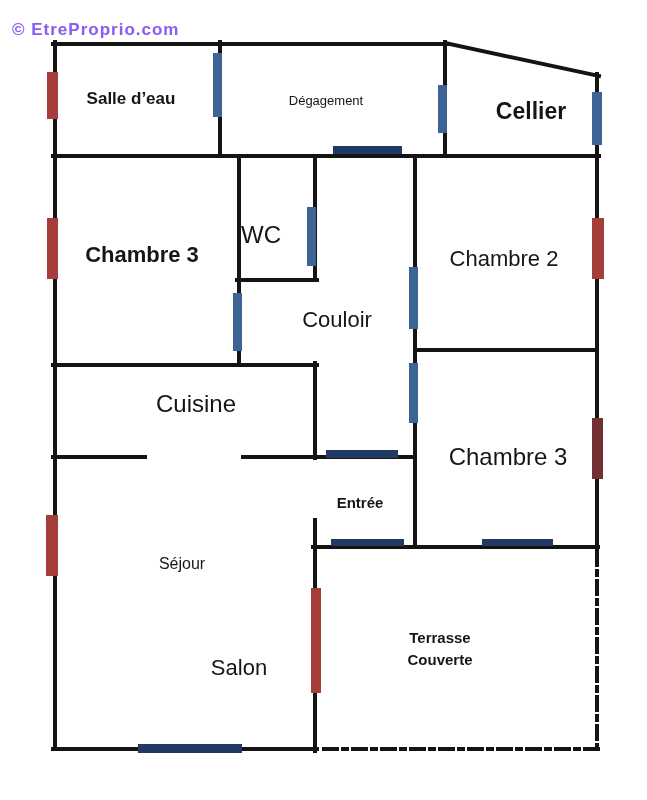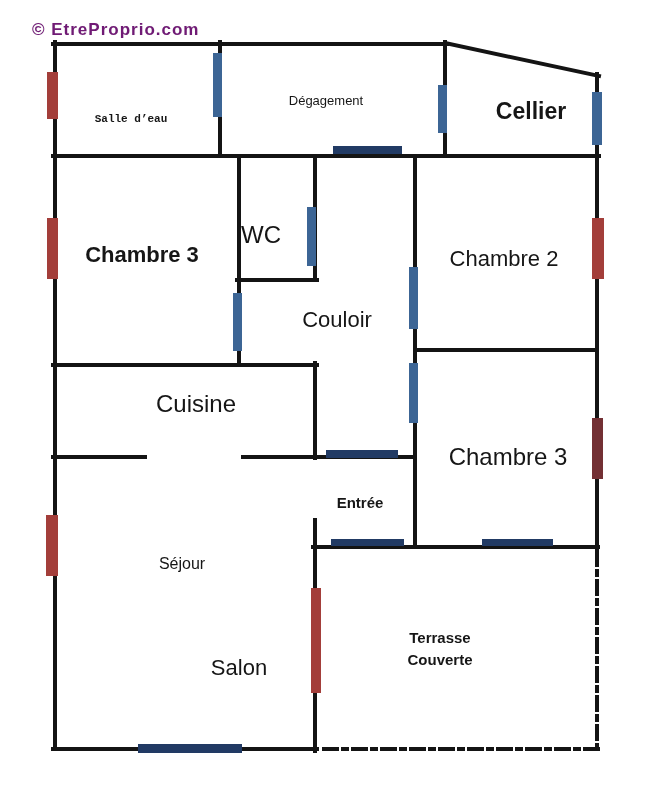--- a/index.html
+++ b/index.html
@@ -15,24 +15,24 @@
   .room-label{
     position:absolute;
     transform:translate(-50%,-50%);
     color:#161616;
     white-space:nowrap;
     text-align:center;
     line-height:1.45;
   }
   .watermark{
     position:absolute;
-    left:32px;top:20px;
+    left:12px;top:20px;
     font-size:17px;
     letter-spacing:1px;
-    color:#701a75;
+    color:#8b5cf6;
     text-shadow:0 0 1px #e9e9e9;
     font-weight:bold;
   }
 </style>
 </head>
 <body>
 
 <div id="plan">
   <div class="watermark">© EtreProprio.com</div>
   <svg id="walls-svg" xmlns="http://www.w3.org/2000/svg">
@@ -72,21 +72,21 @@
       <div class="marker" style="left: 233px; top: 293px; width: 9px; height: 58px; background: rgb(60, 101, 149);"></div>
       <div class="marker" style="left: 409px; top: 267px; width: 9px; height: 62px; background: rgb(60, 101, 149);"></div>
       <div class="marker" style="left: 409px; top: 363px; width: 9px; height: 60px; background: rgb(60, 101, 149);"></div>
       <div class="marker" style="left: 333px; top: 146px; width: 69px; height: 8px; background: rgb(33, 58, 100);"></div>
       <div class="marker" style="left: 326px; top: 450px; width: 72px; height: 8px; background: rgb(33, 58, 100);"></div>
       <div class="marker" style="left: 331px; top: 539px; width: 73px; height: 7px; background: rgb(33, 58, 100);"></div>
       <div class="marker" style="left: 482px; top: 539px; width: 71px; height: 7px; background: rgb(33, 58, 100);"></div>
       <div class="marker" style="left: 138px; top: 744px; width: 104px; height: 9px; background: rgb(33, 58, 100);"></div>
     </div>
   <div id="labels-layer">
-      <div class="room-label" style="left: 131px; top: 120px; font-size: 11px; font-weight: bold; font-family: Liberation Mono, monospace;">
+      <div class="room-label" style="left: 131px; top: 99px; font-size: 17px; font-weight: bold;">
         <div>Salle d’eau</div>
       </div>
       <div class="room-label" style="left: 326px; top: 101px; font-size: 13px; font-weight: normal;">
         <div>Dégagement</div>
       </div>
       <div class="room-label" style="left: 517px; top: 112px; font-size: 23px; font-weight: bold; margin-left: 14px;">
         <div>Cellier</div>
       </div>
       <div class="room-label" style="left: 142px; top: 255px; font-size: 22px; font-weight: bold;">
         <div>Chambre 3</div>

